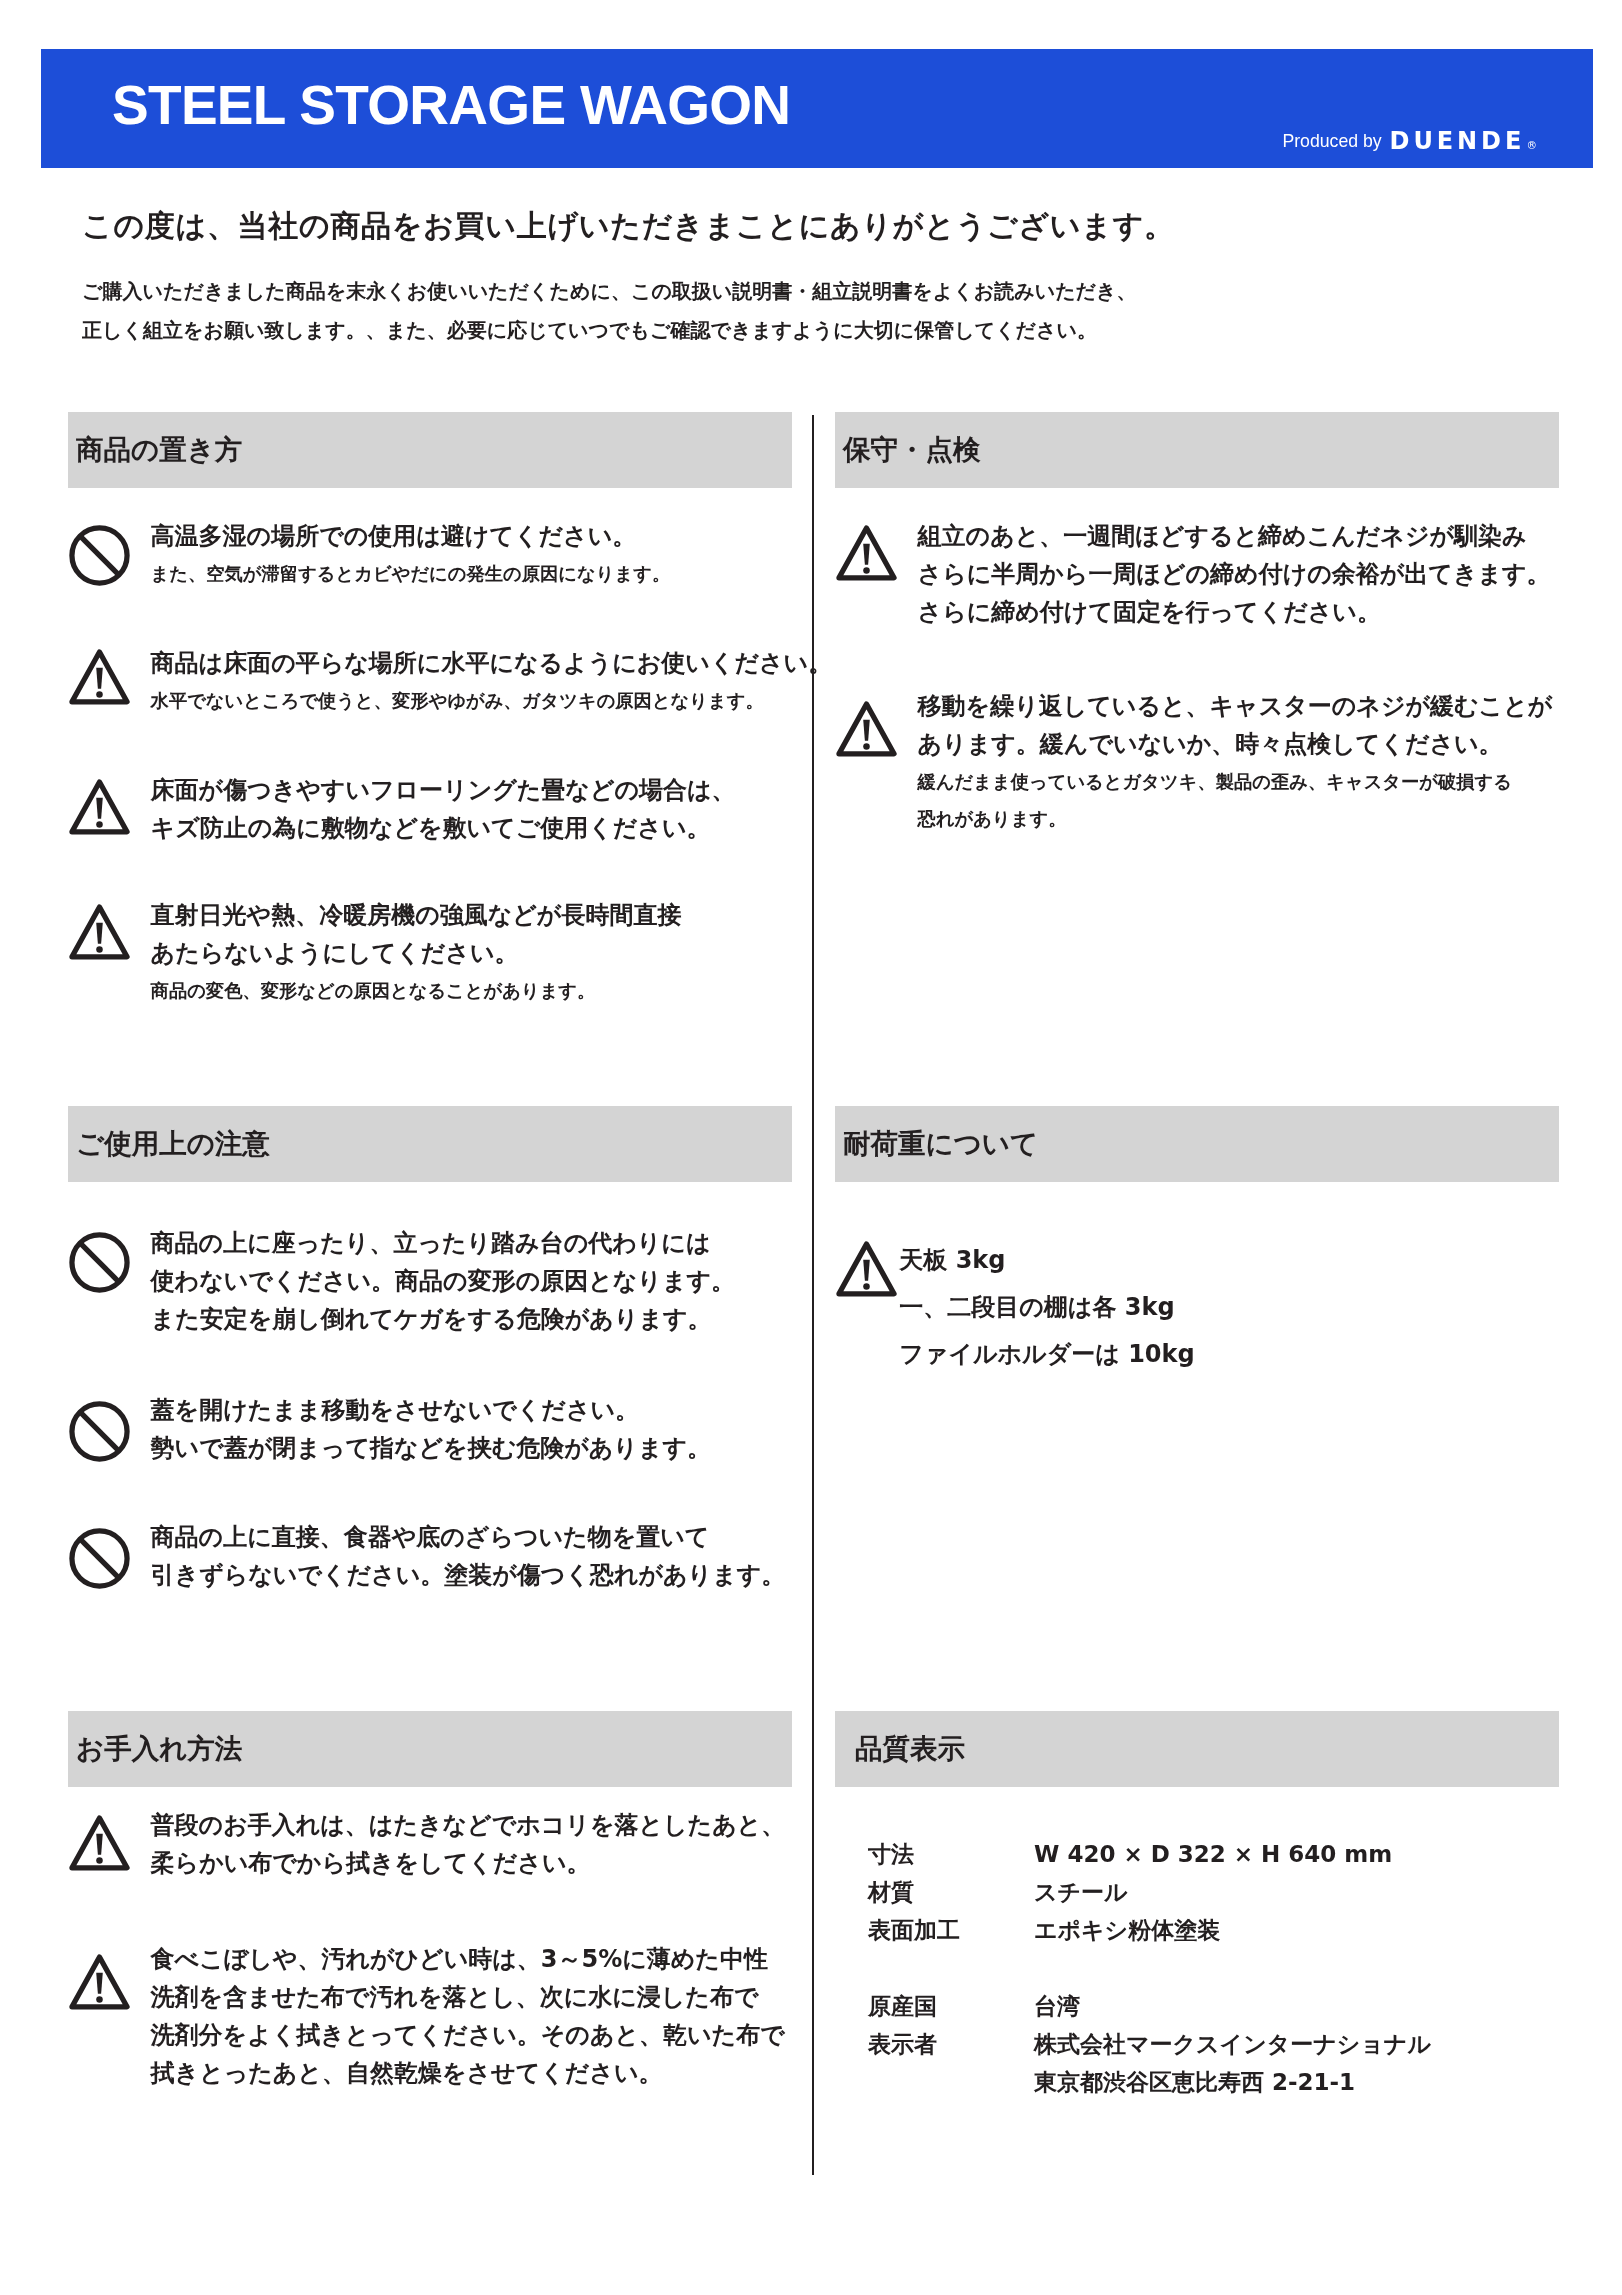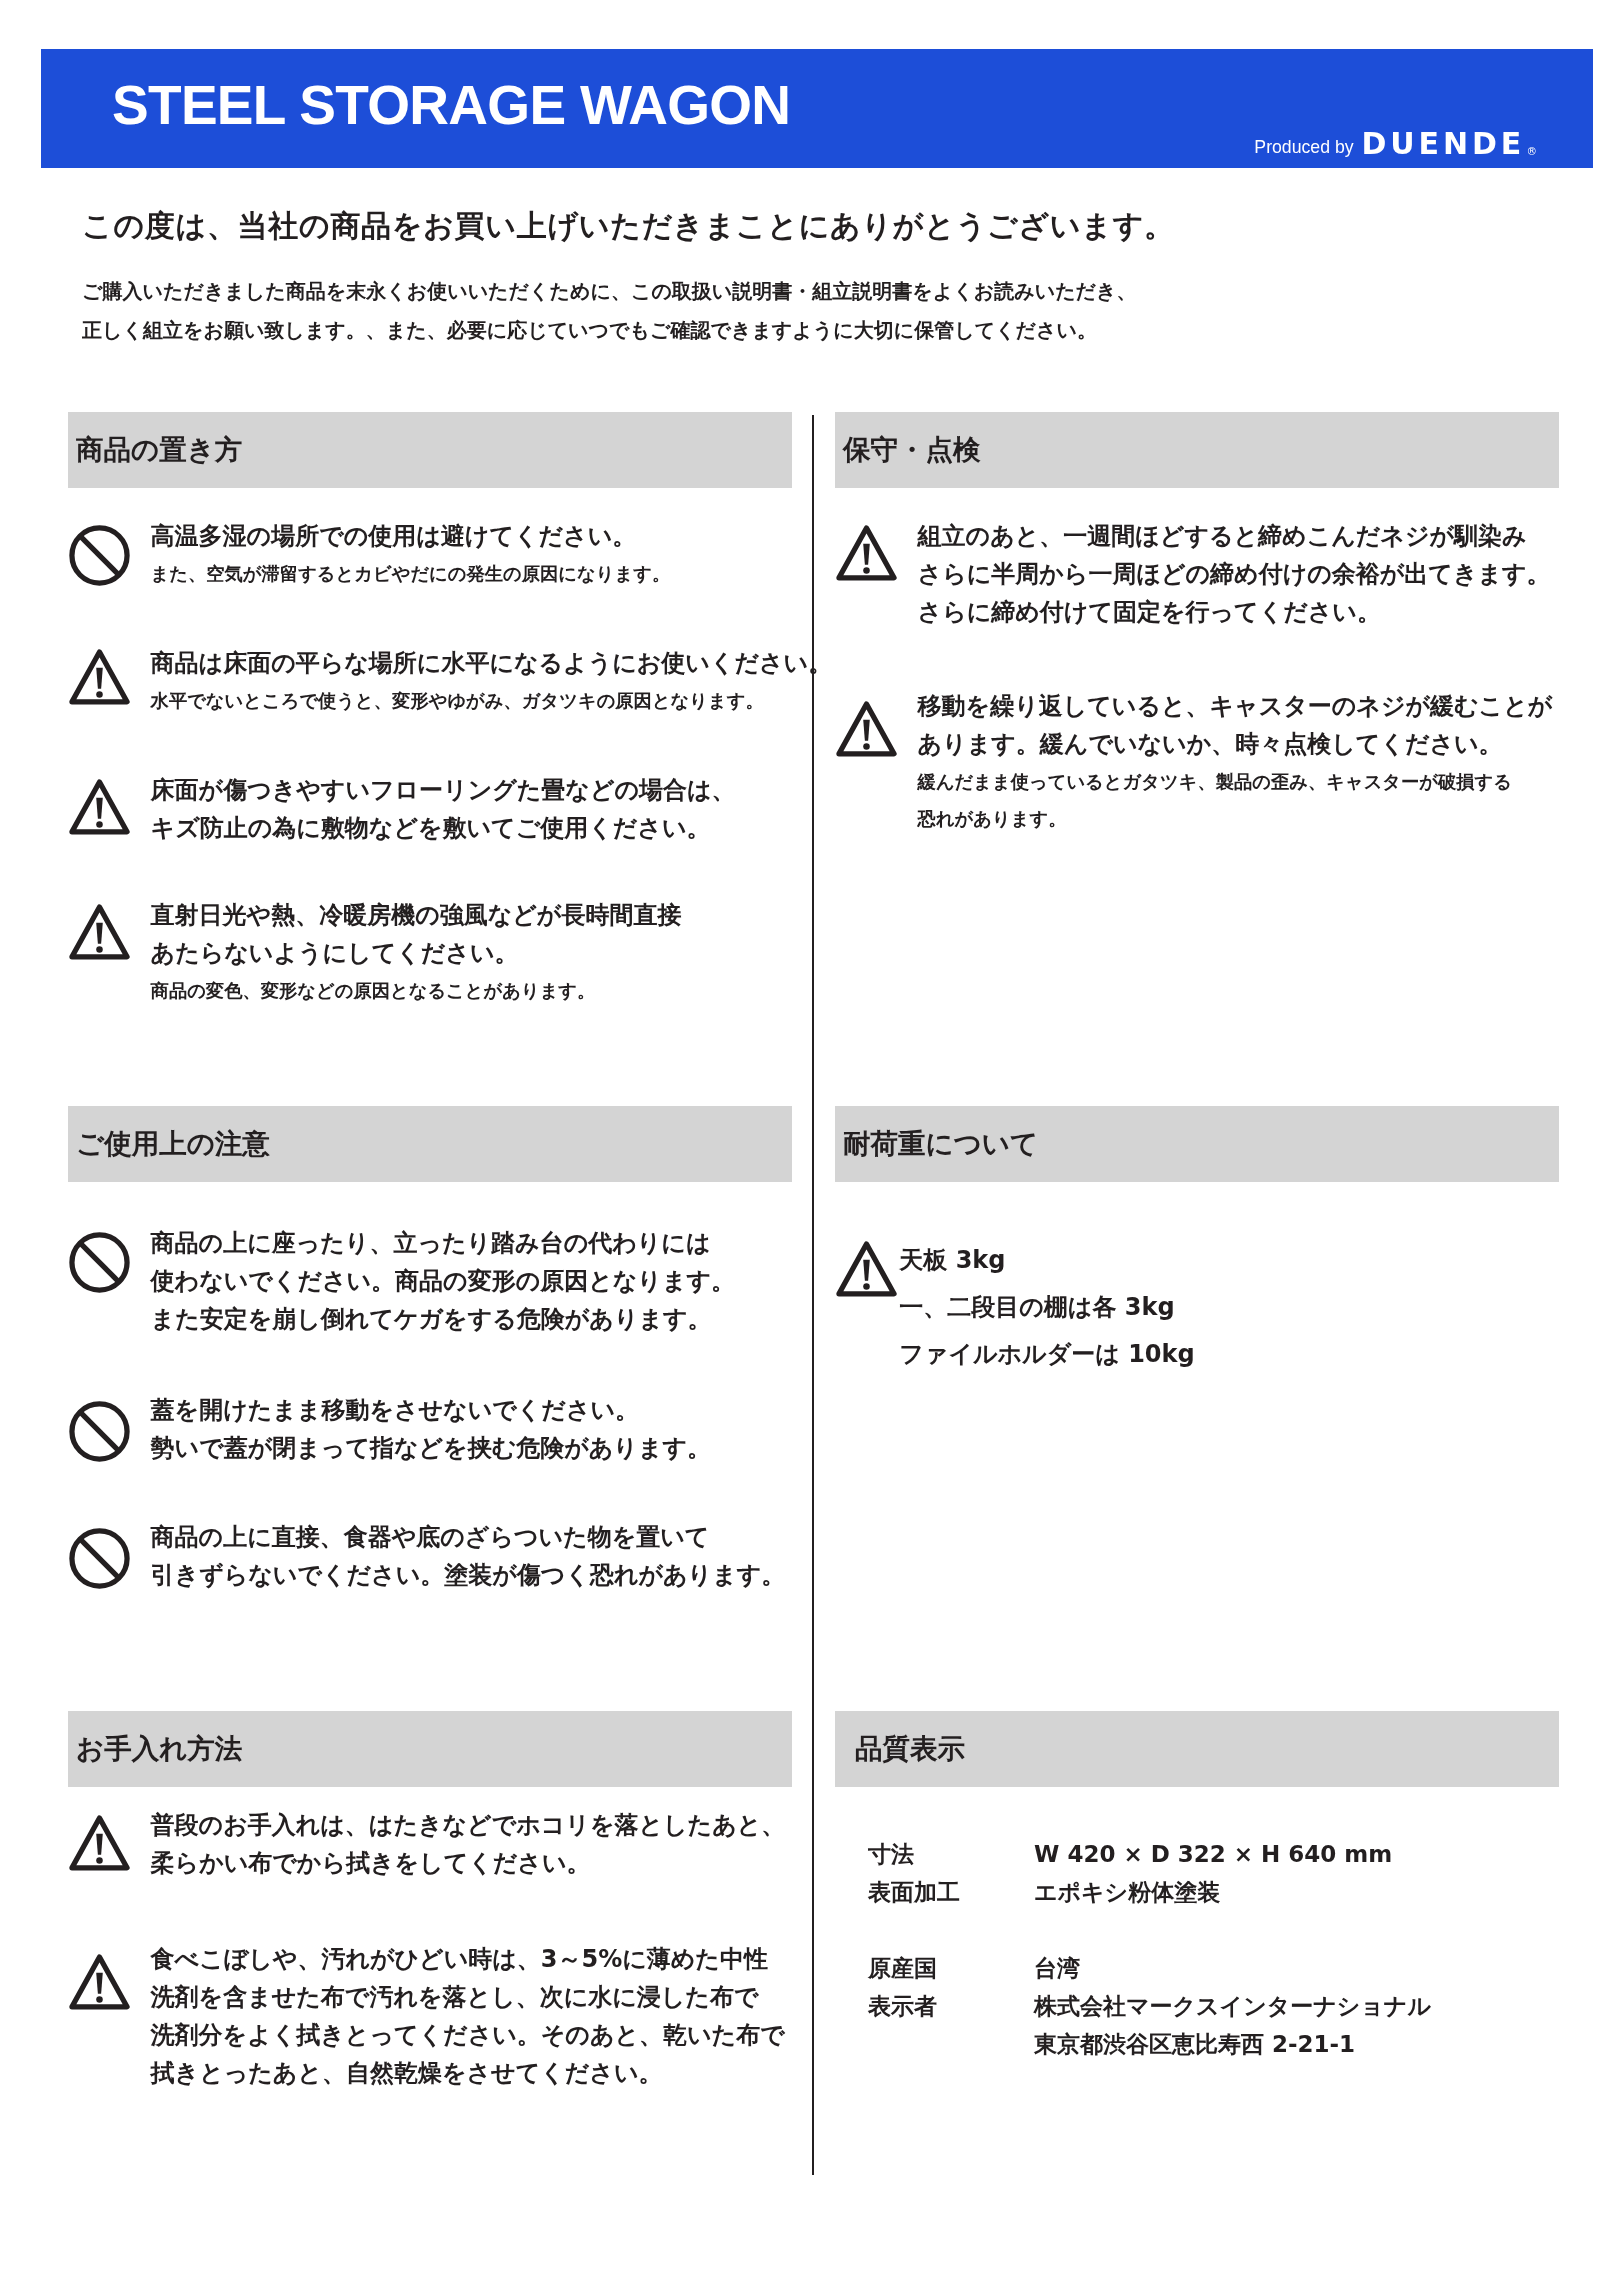--- a/index.html
+++ b/index.html
@@ -3,21 +3,21 @@
 <meta charset="utf-8">
 <style>
   * { margin: 0; padding: 0; box-sizing: border-box; }
   html, body { width: 1623px; height: 2295px; background: #ffffff; overflow: hidden; }
   body { position: relative; font-family: "DejaVu Sans", "Liberation Sans", sans-serif; color: #231f20; }
 
   .banner { position: absolute; left: 41px; top: 49px; width: 1552px; height: 119px; background: #1d4ed8; }
   .banner-title { position: absolute; left: 71px; top: 29px; font-family: "Liberation Sans", sans-serif; font-weight: 700; font-size: 55px; color: #ffffff; letter-spacing: -0.7px; line-height: 1; }
   .banner-producer { position: absolute; right: 56px; top: 65px; display: flex; align-items: flex-end; color: #ffffff; line-height: 1; margin-top: 15px; }
   .producer-label { font-family: "Liberation Sans", sans-serif; font-size: 17.7px; margin-right: 7.9px; margin-bottom: 2.6px; }
-  .brand-logo { font-family: "DejaVu Sans", sans-serif; font-weight: 700; font-size: 30px; letter-spacing: 3.9px; }
+  .brand-logo { font-family: "DejaVu Sans", sans-serif; font-weight: 700; font-size: 24px; letter-spacing: 3.9px; }
   .reg-mark { font-size: 10.5px; margin-left: 1.3px; margin-bottom: 2.6px; }
 
   .greeting { position: absolute; left: 82px; top: 208px; font-size: 30px; font-weight: 700; line-height: 1.2; letter-spacing: 0.7px; text-align: center; }
   .intro { position: absolute; left: 82px; top: 272px; font-size: 20px; font-weight: 700; line-height: 39px; }
 
   .divider { position: absolute; left: 812px; top: 415px; width: 2px; height: 1760px; background: #231f20; }
 
   .section { position: absolute; width: 724px; }
   .section.left { left: 68px; }
   .section.right { left: 835px; width: 724px; }
@@ -244,20 +244,24 @@
 
 <div class="section right" style="top:1711px; height:393px;">
   <div class="section-header indent">品質表示</div>
 
   <div class="spec-table">
     <div class="spec-row">
       <span class="spec-label">寸法</span>
       <span class="spec-value">W 420 × D 322 × H 640 mm</span>
     </div>
     <div class="spec-row">
+      <span class="spec-label">材質</span>
+      <span class="spec-value">スチール</span>
+    </div>
+    <div class="spec-row">
       <span class="spec-label">表面加工</span>
       <span class="spec-value">エポキシ粉体塗装</span>
     </div>
     <div class="spec-gap"></div>
     <div class="spec-row">
       <span class="spec-label">原産国</span>
       <span class="spec-value">台湾</span>
     </div>
     <div class="spec-row">
       <span class="spec-label">表示者</span>

